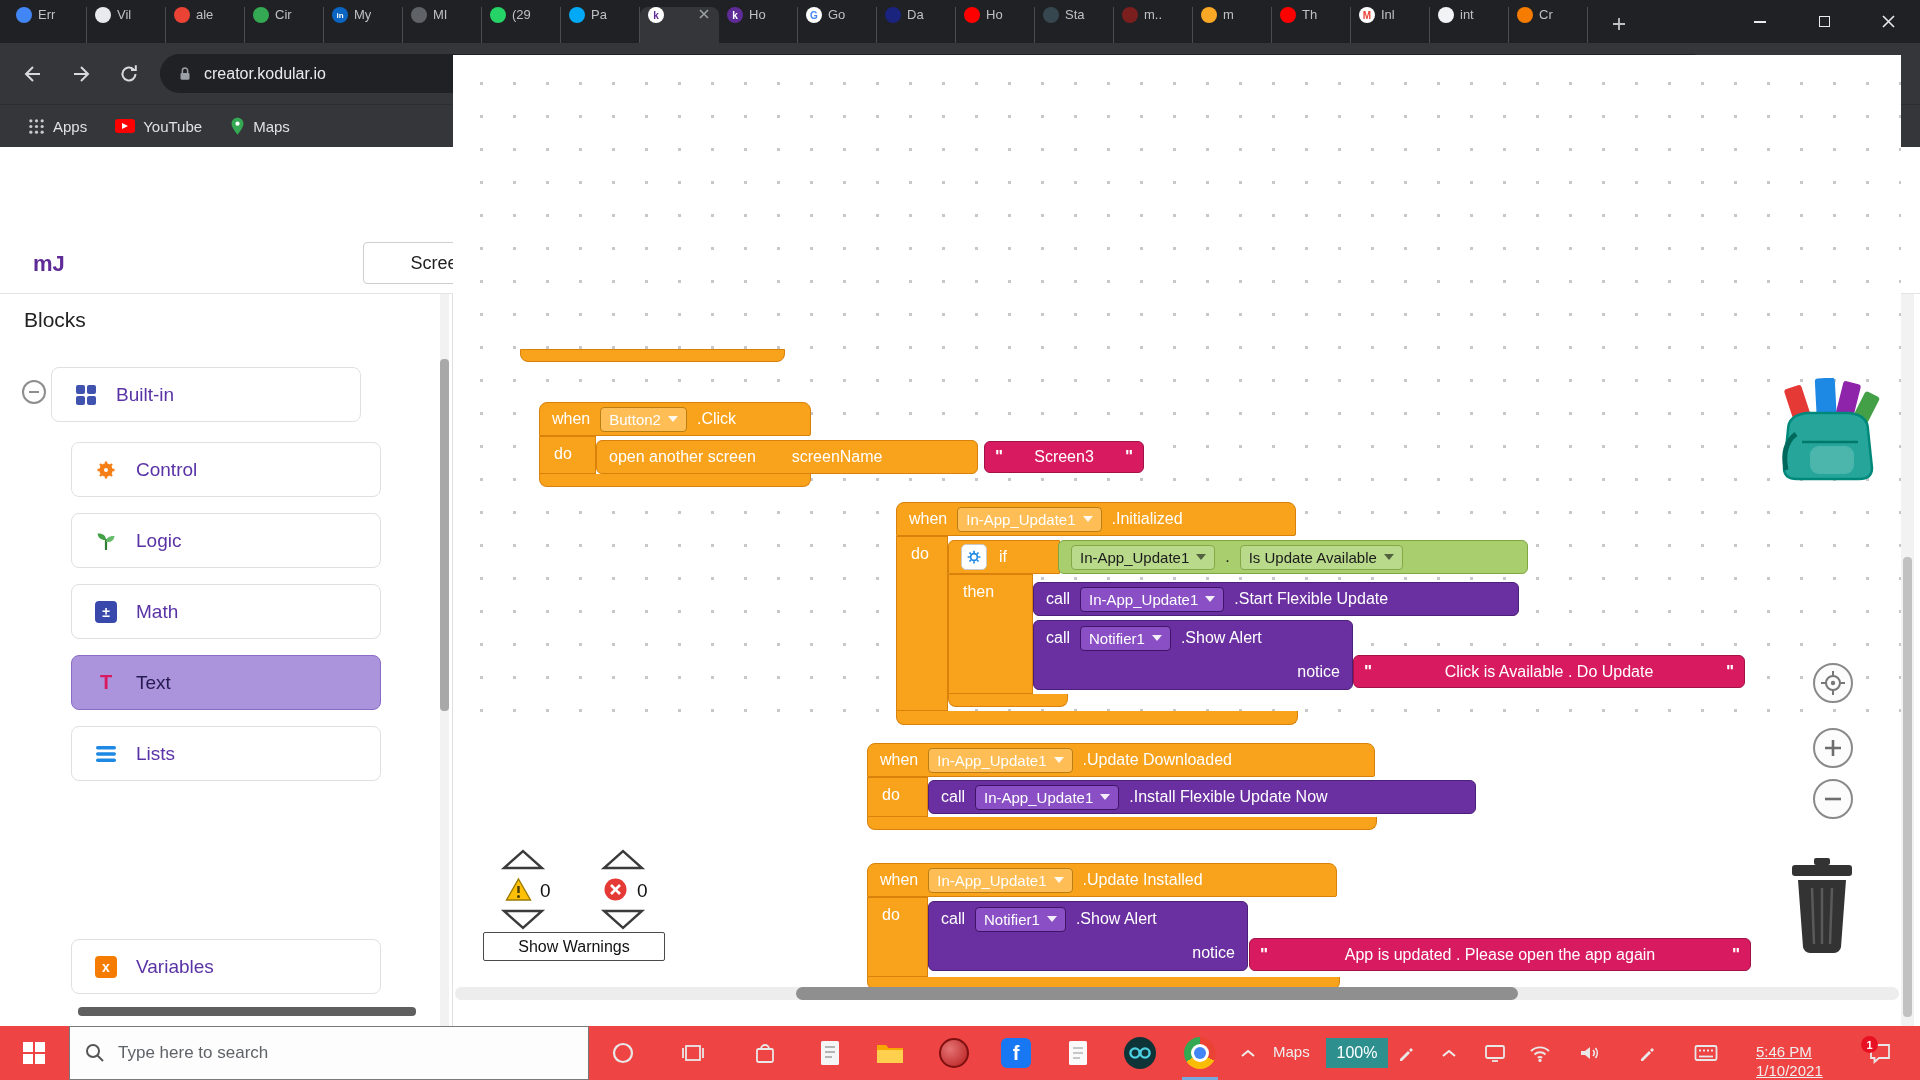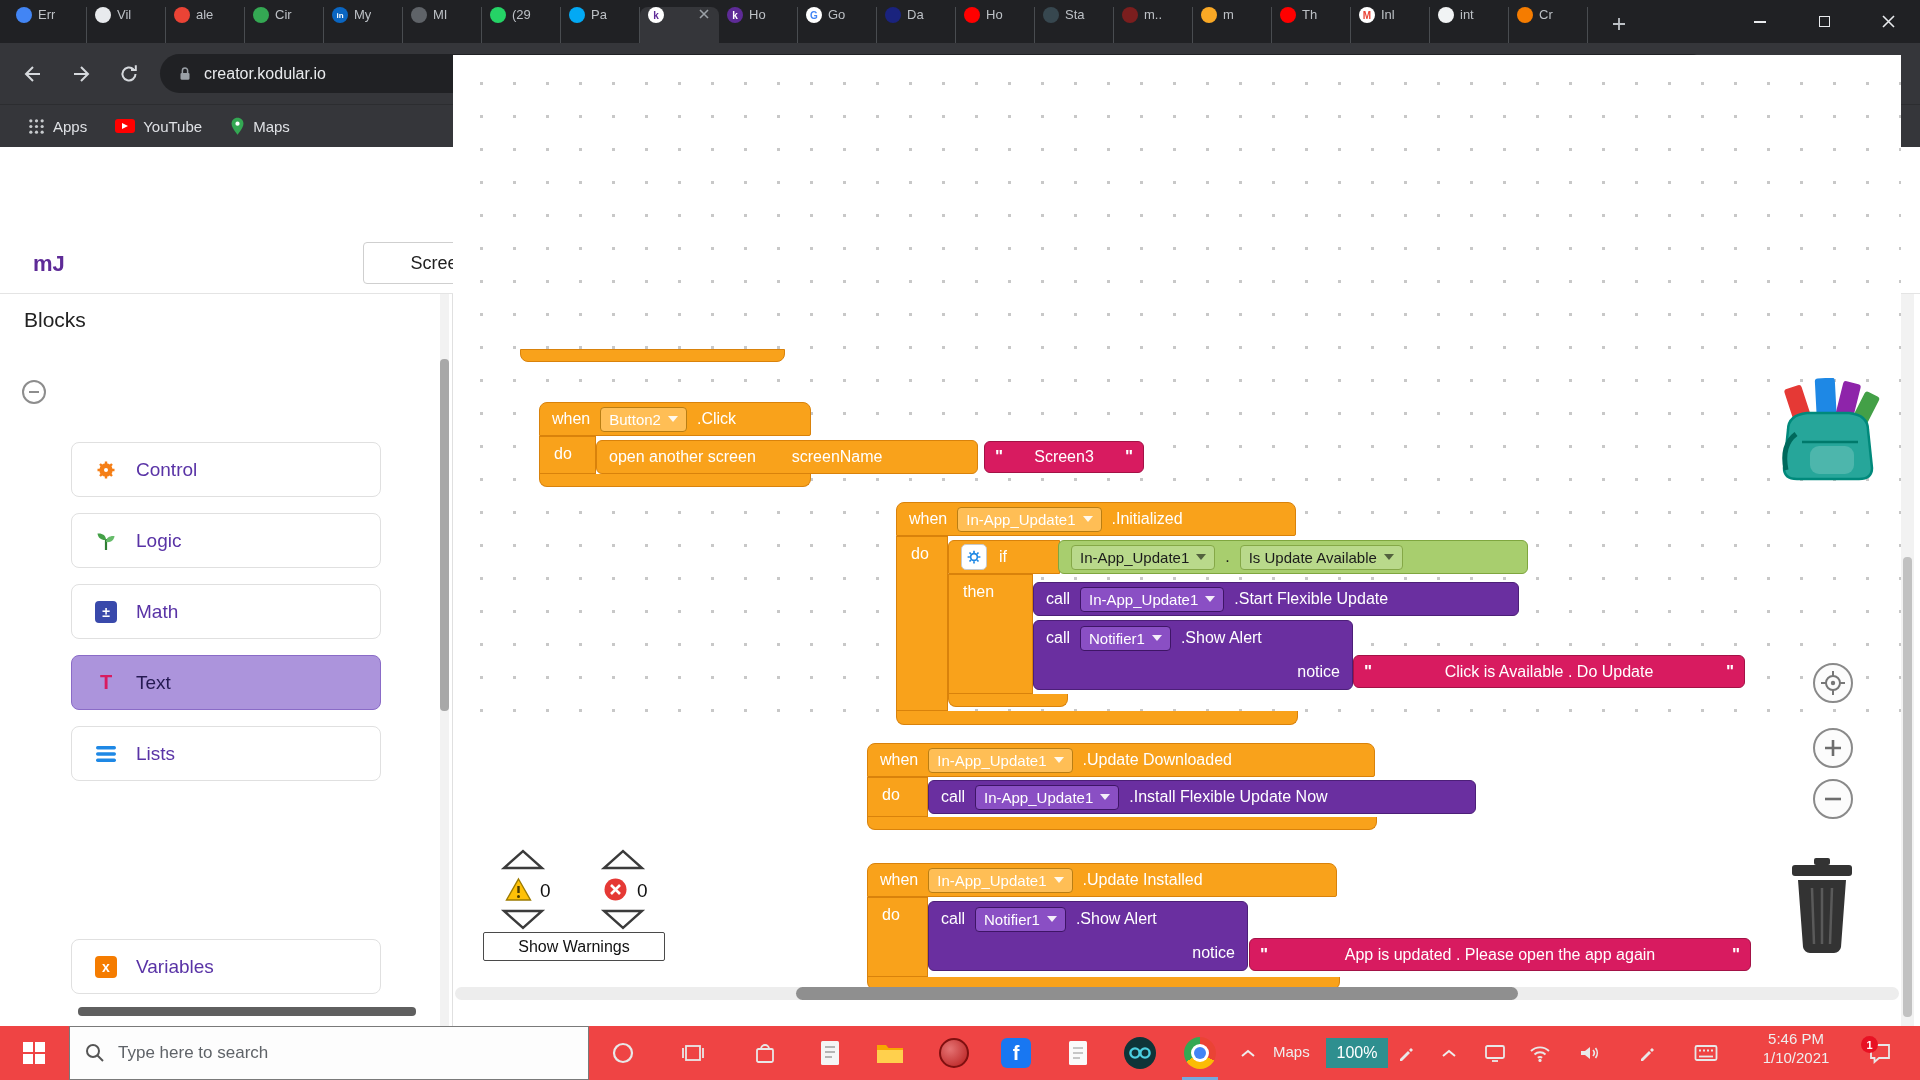--- a/index.html
+++ b/index.html
@@ -116,21 +116,21 @@
   #tb-search::placeholder { color:#5f6368; }
   #search-mag { position:absolute; left:84px; top:16px; }
   .fb-ic { width:30px; height:30px; border-radius:6px; background:#1877F2; color:#fff; font-weight:bold; font-size:20px; display:flex; align-items:center; justify-content:center; }
   .inf-ic { width:32px; height:32px; border-radius:50%; background:#0f3438; display:flex; align-items:center; justify-content:center; }
   .chrome-ic { position:relative; width:32px; height:32px; border-radius:50%; background:conic-gradient(#EA4335 0 33%, #FBBC05 33% 66%, #34A853 66% 100%); }
   .chrome-ic::before { content:""; position:absolute; left:7px; top:7px; width:18px; height:18px; border-radius:50%; background:#fff; }
   .chrome-ic::after { content:""; position:absolute; left:10px; top:10px; width:12px; height:12px; border-radius:50%; background:#4285F4; }
   .game-ic { width:30px; height:30px; border-radius:50%; background:radial-gradient(circle at 35% 35%, #E57373, #B71C1C); border:2px solid #7f1010; }
   .tray-text { position:absolute; color:#eee; font-size:15px; }
   #zoombox { position:absolute; left:1326px; top:12px; width:62px; height:30px; background:#2E8F8F; color:#fff; font-size:16px; display:flex; align-items:center; justify-content:center; }
-  #clock { position:absolute; left:1756px; top:3px; width:80px; text-align:center; color:#eee; font-size:15px; line-height:19px; }
+  #clock { position:absolute; left:1756px; top:16px; width:80px; text-align:left; color:#eee; font-size:15px; line-height:19px;text-decoration:underline; }
   #notif-badge { position:absolute; left:-7px; top:-6px; width:17px; height:17px; border-radius:50%; background:#E81123; color:#fff; font-size:11px; font-weight:bold; display:flex; align-items:center; justify-content:center; }
   #chrome-underline { position:absolute; left:1182px; top:1077px; width:36px; height:3px; background:#76a9dc; }
 </style>
 </head>
 <body>
 
 <div id="screen">
 
   <div id="tabstrip">
     <div id="tabs">
@@ -394,20 +394,33 @@
       </div>
   </div>
 
   <div id="content">
 
     <div id="sidebar">
       <div id="blocks-title">Blocks</div>
       <span id="collapse">
           <i></i>
         </span>
+      <div class="card" id="builtin-card">
+        <span class="ic">
+            <svg width="22" height="22" viewBox="0 0 22 22">
+              <g fill="#4053AE">
+                <rect x="1" y="1" width="9" height="9" rx="2"></rect>
+                <rect x="12" y="1" width="9" height="9" rx="2"></rect>
+                <rect x="1" y="12" width="9" height="9" rx="2"></rect>
+                <rect x="12" y="12" width="9" height="9" rx="2"></rect>
+              </g>
+            </svg>
+          </span>
+        <span class="cat-label">Built-in</span>
+      </div>
 
       <div class="card cat" style="top:148px;">
         <span class="ic">
             <svg width="24" height="24" viewBox="0 0 24 24">
               <g stroke="#F57F17" stroke-width="2.4">
                 <circle cx="12" cy="12" r="5.5" fill="#F57F17"></circle>
                 <path d="M12 3.5v3M12 17.5v3M3.5 12h3M17.5 12h3M6 6l2.1 2.1M15.9 15.9L18 18M18 6l-2.1 2.1M8.1 15.9L6 18"></path>
               </g>
               <circle cx="12" cy="12" r="2" fill="#fff"></circle>
             </svg>

